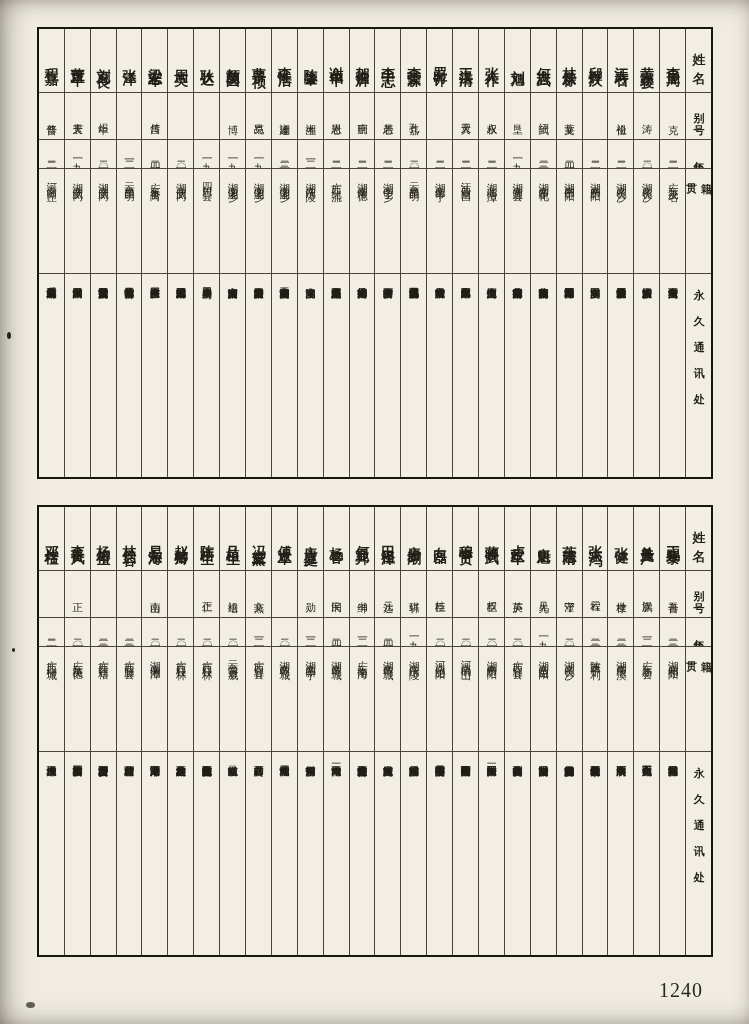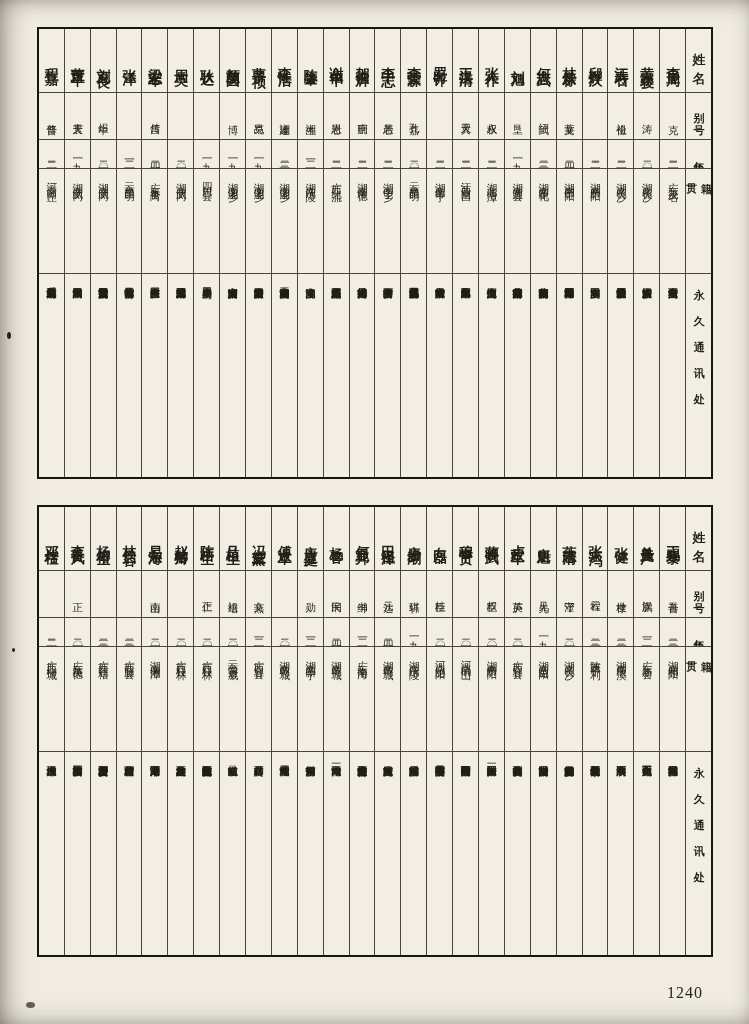--- a/index.html
+++ b/index.html
@@ -53,21 +53,21 @@
   .c-origin .vtext{ font-size: 10.5px; letter-spacing: 3px; }
   .c-addr .vtext  { font-size: 10px; line-height: 11.5px; }
   .head-col .vtext { font-weight: bold; }
   .head-col .c-name .vtext  { font-size: 13px; letter-spacing: 18px; }
   .head-col .c-alias .vtext { font-size: 11px; letter-spacing: 12px; }
   .head-col .c-age .vtext   { font-size: 11px; letter-spacing: 2px; }
   .head-col .c-origin .vtext{ font-size: 11px; letter-spacing: 52px; }
   .head-col .c-addr .vtext  { font-size: 11px; letter-spacing: 26px; }
   .page-number {
     position: absolute; right: 46px; bottom: 22px;
-    font-size: 16px; color: #2a261f; letter-spacing: 1px;
+    font-size: 20px; color: #2a261f; letter-spacing: 1px;
   }
   .speck { position: absolute; background: #2a251c; border-radius: 50%; filter: blur(0.6px); }
   .speck.s1 { left: 7px;  top: 332px; width: 4px; height: 7px; }
   .speck.s2 { left: 12px; top: 648px; width: 3px; height: 4px; }
   .speck.s3 { left: 26px; top: 1002px; width: 9px; height: 6px; opacity: .7; }
 </style>
 </head>
 <body>
 
 <div class="page">

